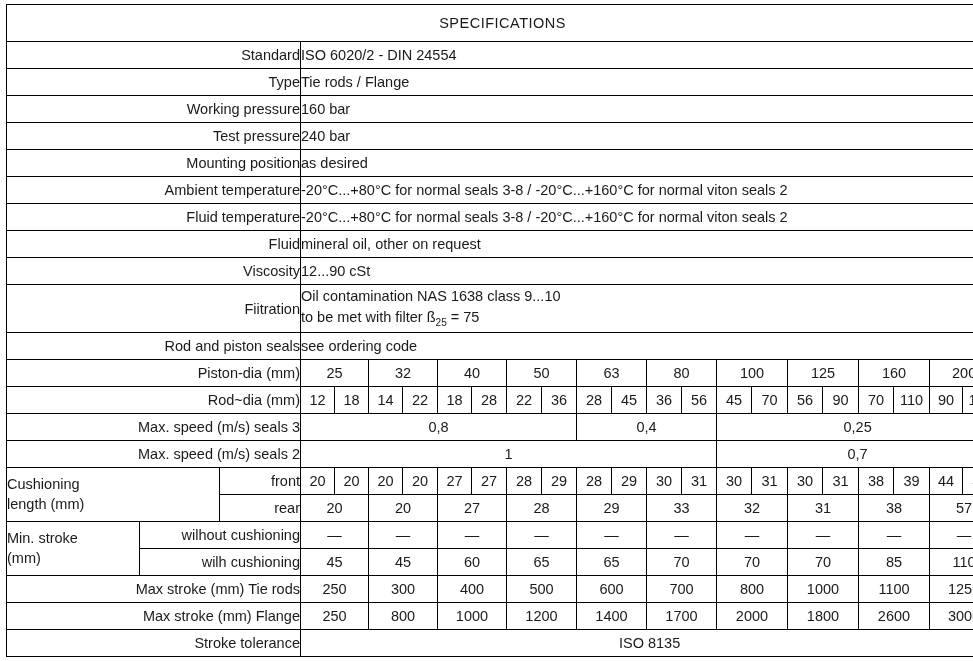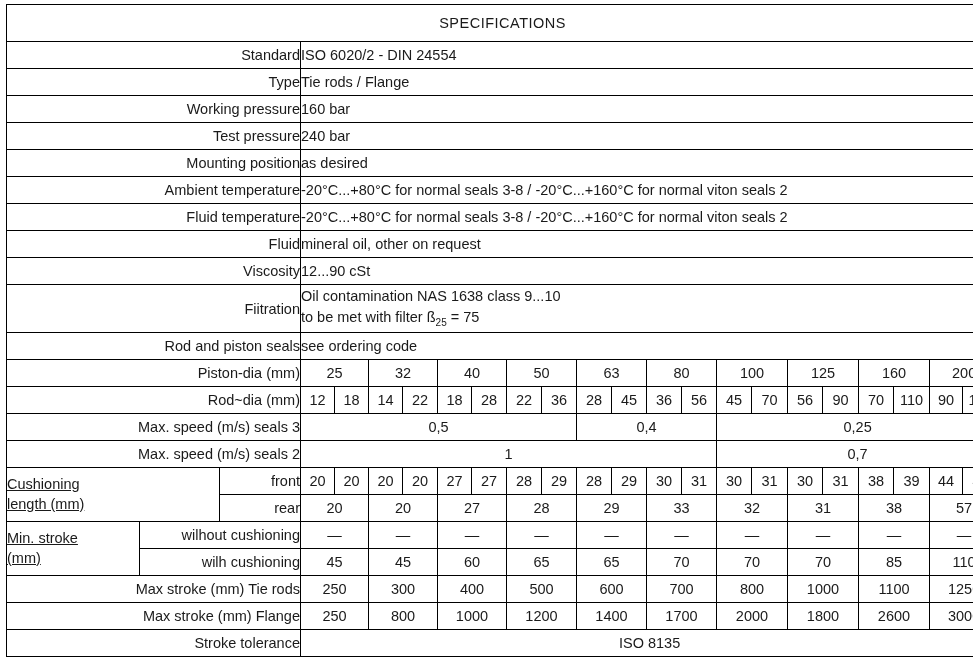--- a/index.html
+++ b/index.html
@@ -64,21 +64,20 @@
     vertical-align: sub;
     font-size: 10px;
   }
   .two-line {
     line-height: 1.45;
     padding: 3px 0 3px 10px;
   }
   .lbl-two {
     padding-left: 12px;
     line-height: 1.35;
-    text-decoration: underline;
   }
   .small-lbl {
     padding-left: 10px;
     text-align: right;
     font-size: 14px;
     white-space: nowrap;
   }
   .dash {
     text-align: center;
     color: #1a1a1a;
@@ -211,21 +210,21 @@
       <td class="ctr">56</td>
       <td class="ctr">90</td>
       <td class="ctr">70</td>
       <td class="ctr">110</td>
       <td class="ctr">90</td>
       <td class="ctr">140</td>
     </tr>
 
     <tr>
       <td class="lbl" colspan="3">Max. speed (m/s) seals 3</td>
-      <td class="ctr" colspan="8">0,5</td>
+      <td class="ctr" colspan="8">0,8</td>
       <td class="ctr" colspan="4">0,4</td>
       <td class="ctr" colspan="8">0,25</td>
     </tr>
 
     <tr>
       <td class="lbl" colspan="3">Max. speed (m/s) seals 2</td>
       <td class="ctr" colspan="12">1</td>
       <td class="ctr" colspan="8">0,7</td>
     </tr>
 

